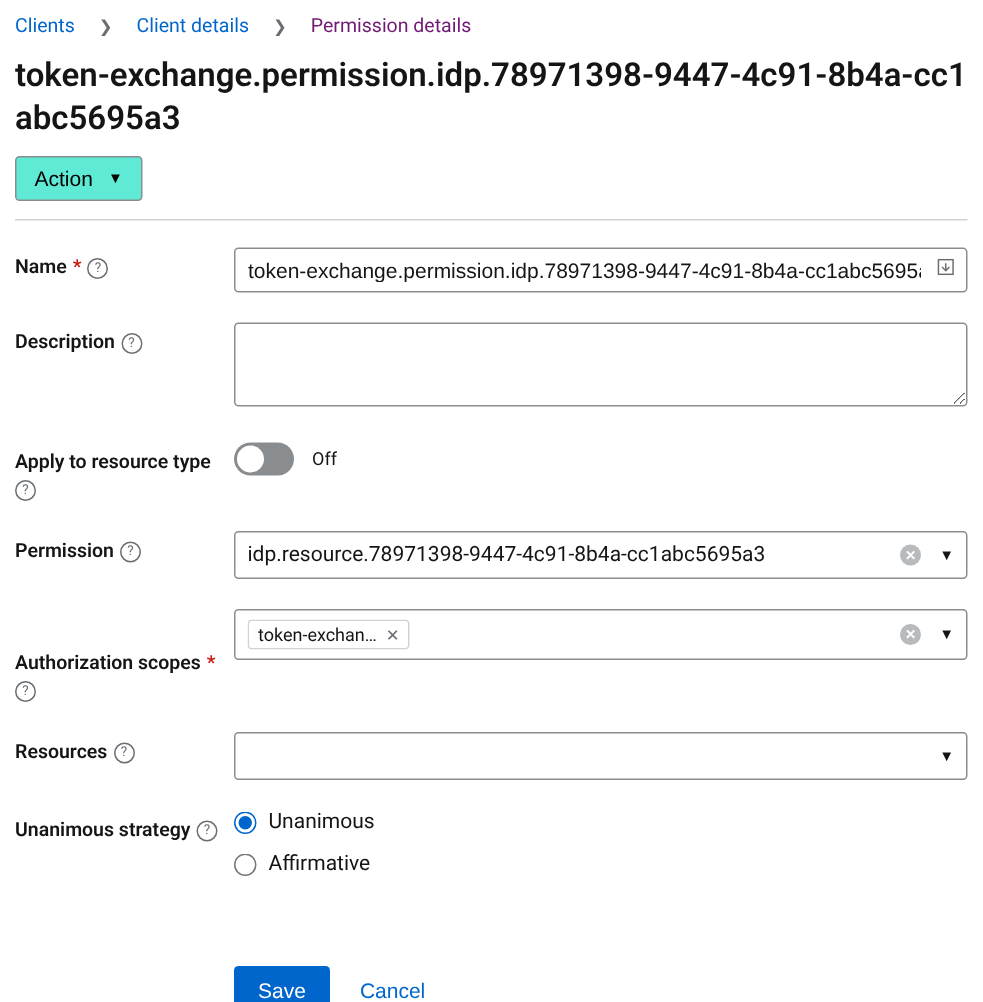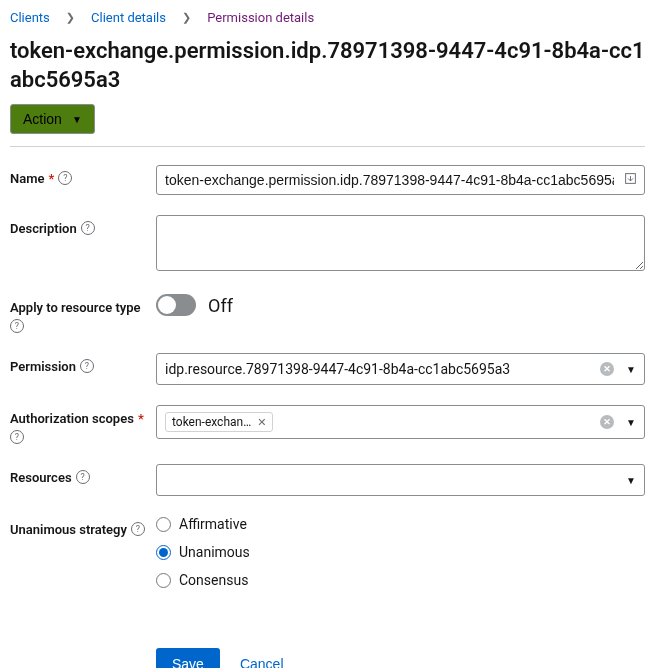--- a/index.html
+++ b/index.html
@@ -39,21 +39,21 @@
       font-weight: 600;
       line-height: 1.3;
       margin-bottom: 10px;
       word-break: break-all;
     }
     .action-btn {
       display: inline-flex;
       align-items: center;
       gap: 10px;
       border: 1px solid #8a8d90;
-      background: #4d7c0f;
+      background: #5eead4;
       padding: 6px 12px;
       font-size: 14px;
       cursor: pointer;
       border-radius: 3px;
     }
     .action-btn .caret {
       font-size: 10px;
     }
     .divider {
       border: none;
@@ -66,21 +66,21 @@
       margin-bottom: 20px;
     }
     .form-row .label-col {
       width: 146px;
       flex-shrink: 0;
       padding-top: 6px;
       font-size: 13px;
       font-weight: 600;
       color: #151515;
       display: flex;
-      align-items: flex-start;
+      align-items: flex-end;
       flex-wrap: wrap;
       gap: 4px;
     }
     .form-row .field-col {
       flex: 1;
     }
     .required {
       color: #c9190b;
     }
     .help-icon {
@@ -142,21 +142,21 @@
       position: absolute;
       left: 2px;
       top: 2px;
       width: 18px;
       height: 18px;
       background: #fff;
       border-radius: 50%;
     }
     .switch-label {
       color: #151515;
-      font-size: 18px;
+      font-size: 12px;
     }
     
     .select-like {
       width: 100%;
       border: 1px solid #8a8d90;
       border-radius: 3px;
       padding: 6px 8px;
       font-size: 14px;
       display: flex;
       align-items: center;
@@ -310,21 +310,21 @@
     <span>Description</span>
     <span class="help-icon">?</span>
   </div>
   <div class="field-col">
     <textarea class="textarea" style=""></textarea>
   </div>
 </div>
 
 
 <div class="form-row">
-  <div class="label-col" style="flex-wrap:wrap;flex-direction:column;">
+  <div class="label-col" style="flex-wrap:wrap;">
     <span>Apply to resource type</span>
     <span class="help-icon">?</span>
   </div>
   <div class="field-col">
     <div class="switch-wrap">
       <div class="switch">
         <div class="knob"></div>
       </div>
       <span class="switch-label">Off</span>
     </div>
@@ -343,21 +343,21 @@
       <span class="controls">
         <span class="clear-icon">✕</span>
         <span class="caret-down">▼</span>
       </span>
     </div>
   </div>
 </div>
 
 
 <div class="form-row">
-  <div class="label-col" style="flex-wrap:wrap;">
+  <div class="label-col" style="flex-wrap:wrap;margin-top:23px;">
     <span>Authorization scopes</span>
     <span class="required">*</span>
     <span class="help-icon">?</span>
   </div>
   <div class="field-col">
     <div class="select-like">
       <span class="value" style="display:flex;gap:4px;">
         <span class="chip">
           <span class="chip-label">token-exchan…</span>
           <span class="chip-close">✕</span>
@@ -389,30 +389,26 @@
 
 
 <div class="form-row">
   <div class="label-col">
     <span>Unanimous strategy</span>
     <span class="help-icon">?</span>
   </div>
   <div class="field-col">
     <div class="radio-group">
       <label class="radio-opt">
-        <input type="radio" name="ds" style="">
-        <span>Affirmative</span>
-      </label>
-      <label class="radio-opt">
         <input type="radio" name="ds" checked="" style="">
         <span>Unanimous</span>
       </label>
       <label class="radio-opt">
         <input type="radio" name="ds" style="">
-        <span>Consensus</span>
+        <span>Affirmative</span>
       </label>
     </div>
   </div>
 </div>
 
 
 <div class="form-actions">
   <button class="btn-primary">Save</button>
   <button class="btn-link">Cancel</button>
 </div>

